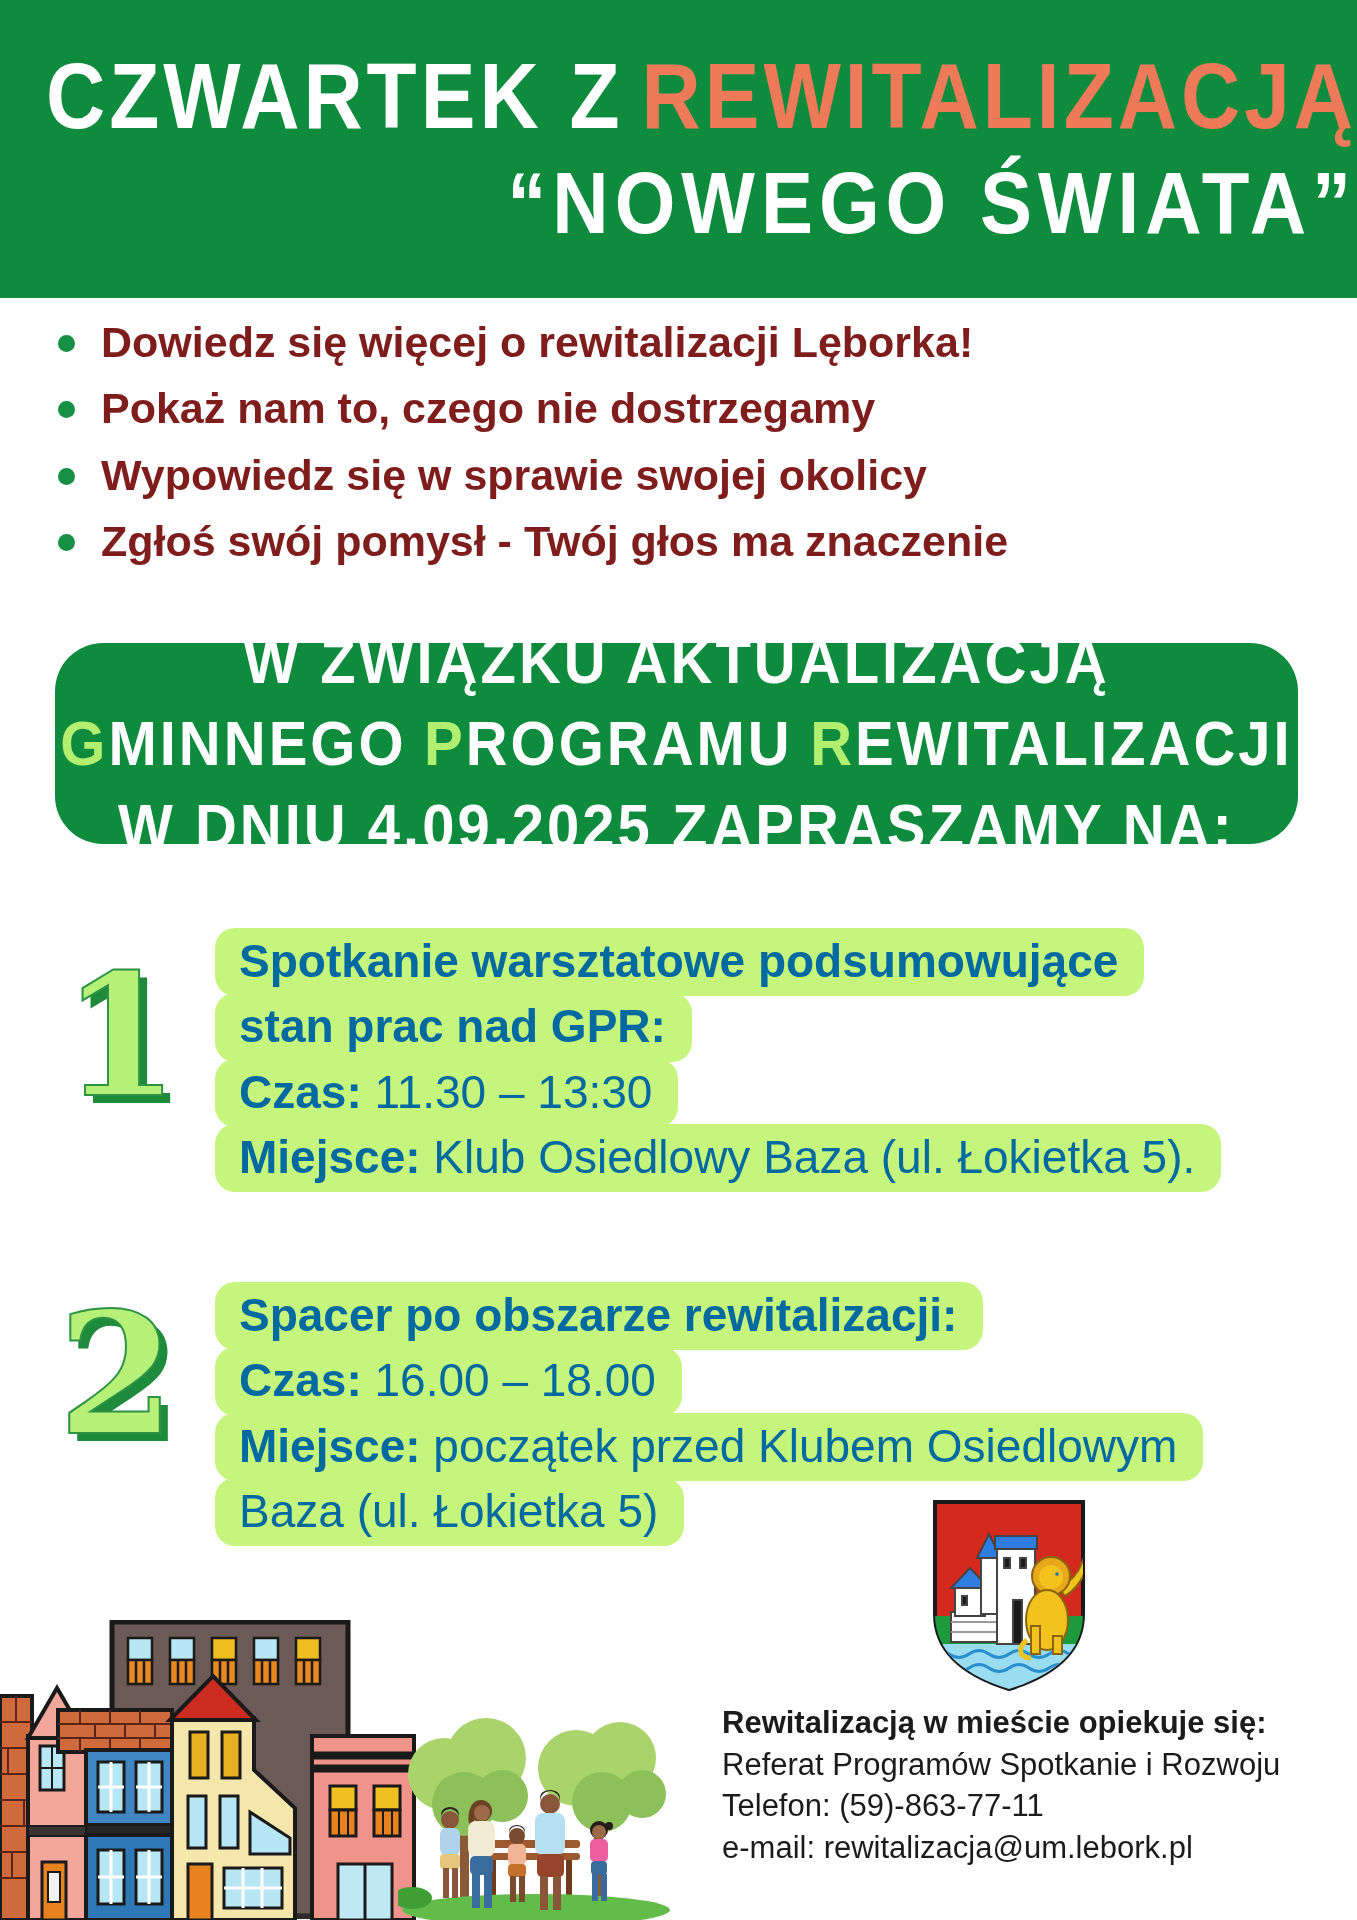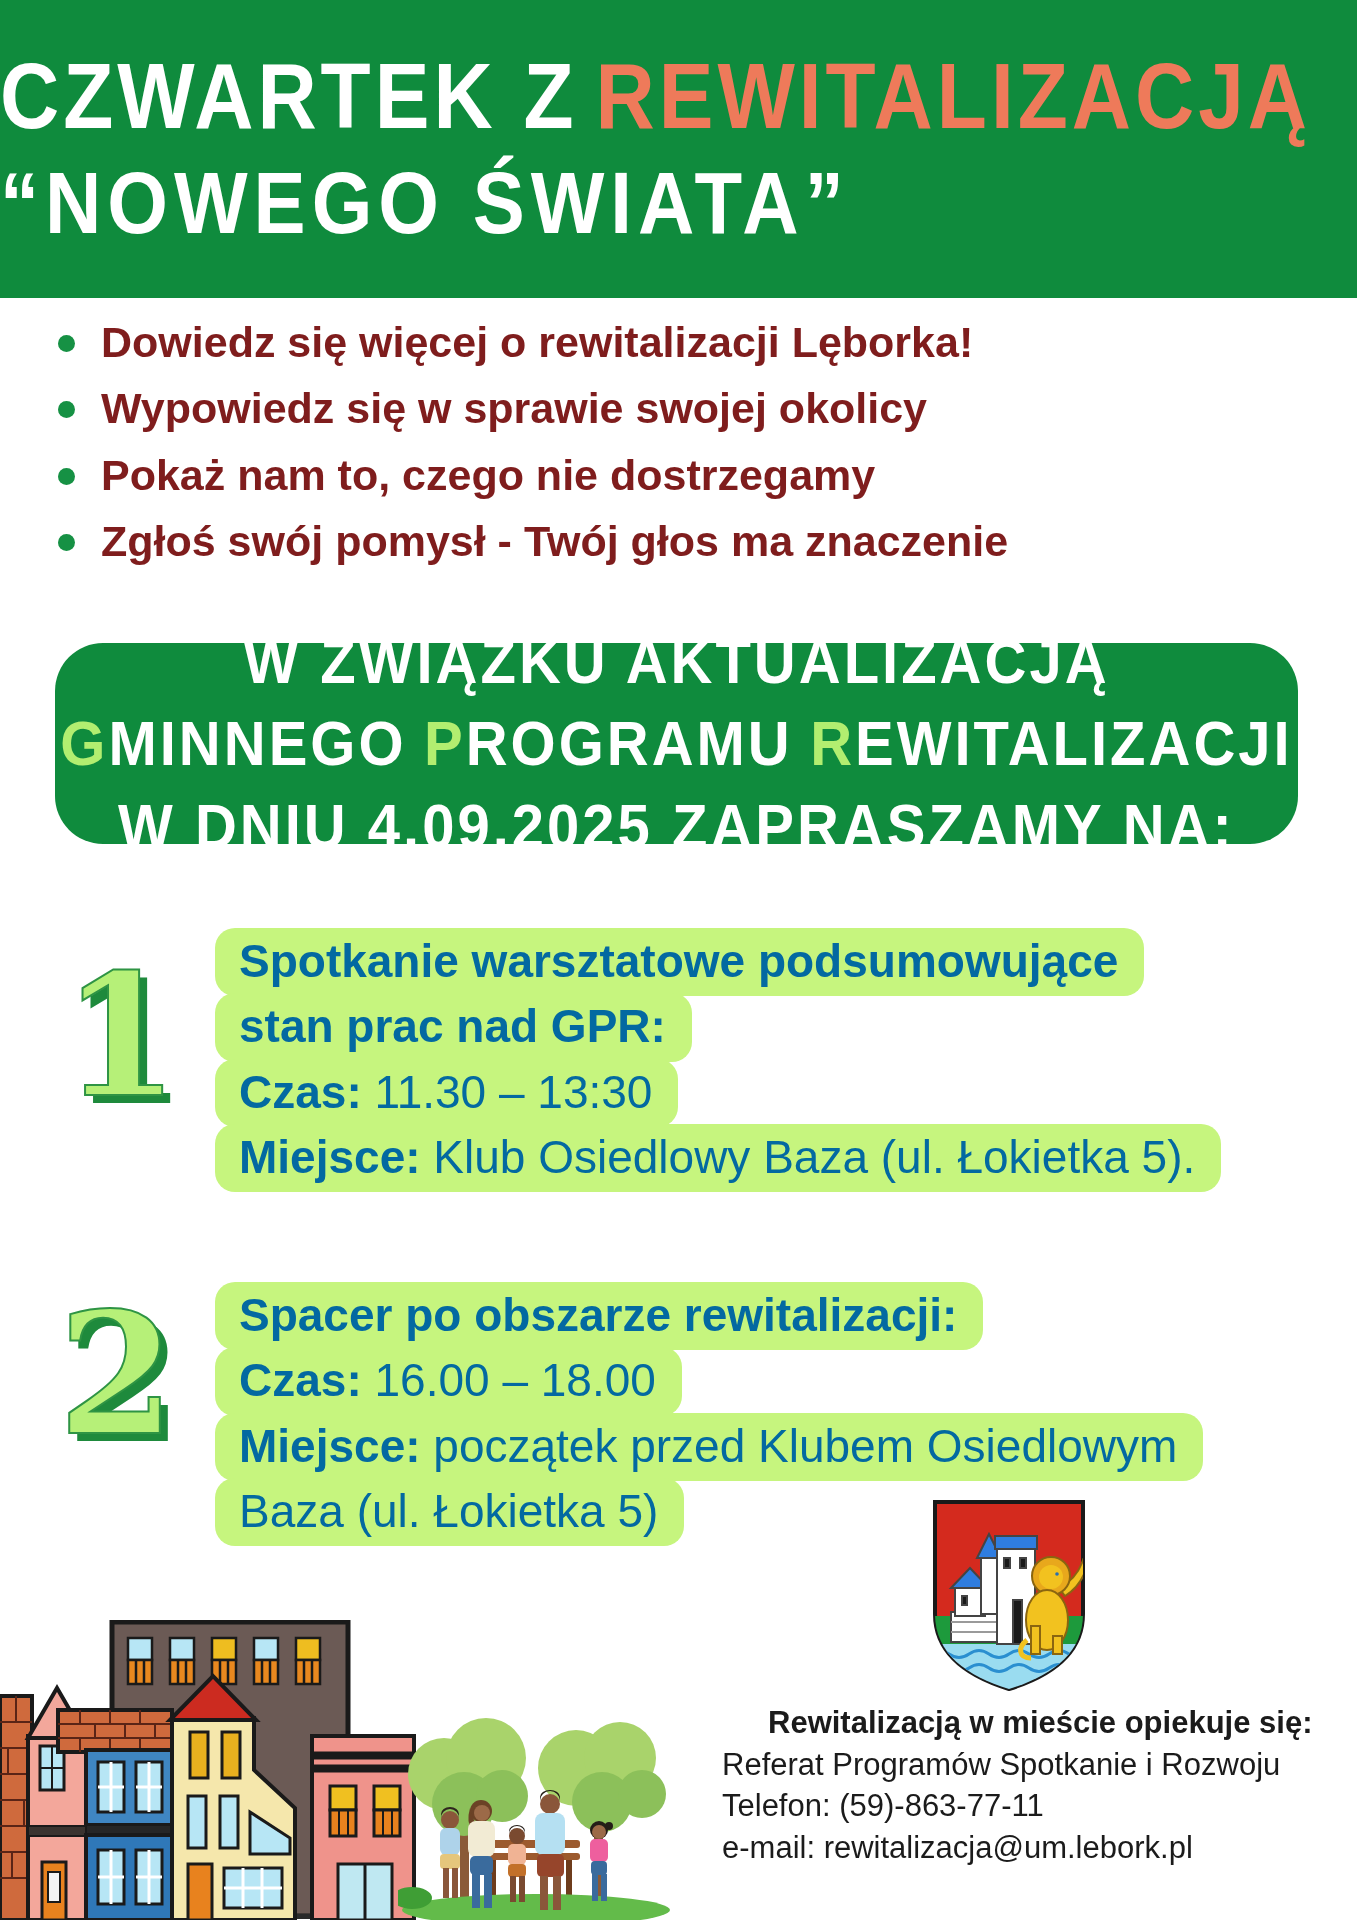--- a/index.html
+++ b/index.html
@@ -3,21 +3,21 @@
 <meta charset="utf-8">
 <style>
   html,body{margin:0;padding:0;background:#ffffff;}
   .poster{
     position:relative;width:1357px;height:1920px;overflow:hidden;background:#ffffff;
     font-family:"Liberation Sans", sans-serif;
   }
   
   .hdr{
     position:absolute;left:0;top:0;width:1357px;height:298px;
-    background:#0f8b3d;display:flex;flex-direction:column;align-items:flex-start;justify-content:center;
+    background:#0f8b3d;display:flex;flex-direction:column;align-items:flex-end;justify-content:center;
     gap:14px;
   }
   .hdr-l1{font-size:82px;font-weight:800;letter-spacing:4px;color:#ffffff;transform:scaleY(1.12);white-space:nowrap;}
   .hdr-l1 .accent{color:#ee7a5a;margin-left:18px;}
   .hdr-l2{font-size:78px;font-weight:800;letter-spacing:6px;color:#ffffff;transform:scaleY(1.12);white-space:nowrap;}
   
   .bullets{position:absolute;left:58px;top:318px;width:1240px;}
   .b-item{display:flex;align-items:flex-start;margin-bottom:17px;}
   .b-dot{width:17px;height:17px;border-radius:50%;background:#169144;margin:17px 26px 0 0;flex:none;}
   .b-txt{font-size:43px;font-weight:700;color:#7f1d1d;line-height:1.15;}
@@ -44,21 +44,21 @@
   .hl-line{
     display:table;background:#c6f57e;border-radius:20px;
     padding:6px 26px 8px 24px;margin-bottom:-3px;
     font-size:46px;color:#0369a1;line-height:1.18;white-space:nowrap;
   }
   .hl-line b{font-weight:700;}
   
   .shield{position:absolute;left:928px;top:1496px;width:162px;height:200px;}
   
   .contact{position:absolute;left:722px;top:1702px;width:615px;color:#1b1b1b;}
-  .c-head{font-size:31px;font-weight:700;line-height:1.34;margin-left:46px;}
+  .c-head{font-size:31px;font-weight:700;line-height:1.34;}
   .c-line{font-size:31px;font-weight:400;line-height:1.34;}
   
   .city{position:absolute;left:0;bottom:0;width:420px;height:300px;}
   .family{position:absolute;left:398px;bottom:0;width:272px;height:208px;}
 </style>
 </head>
 <body>
 
 <div class="poster">
 
@@ -67,25 +67,25 @@
     <div class="hdr-l2">“NOWEGO ŚWIATA”</div>
   </div>
 
   <div class="bullets">
     <div class="b-item">
         <span class="b-dot"></span>
         <span class="b-txt">Dowiedz się więcej o rewitalizacji Lęborka!</span>
       </div>
     <div class="b-item">
         <span class="b-dot"></span>
-        <span class="b-txt">Wypowiedz się w sprawie swojej okolicy</span>
+        <span class="b-txt">Pokaż nam to, czego nie dostrzegamy</span>
       </div>
     <div class="b-item">
         <span class="b-dot"></span>
-        <span class="b-txt">Pokaż nam to, czego nie dostrzegamy</span>
+        <span class="b-txt">Wypowiedz się w sprawie swojej okolicy</span>
       </div>
     <div class="b-item">
         <span class="b-dot"></span>
         <span class="b-txt">Zgłoś swój pomysł - Twój głos ma znaczenie</span>
       </div>
   </div>
 
   <div class="announce">
     <div class="a-line">W ZWIĄZKU AKTUALIZACJĄ</div>
     <div class="a-line"><span class="w"><span class="init">G</span><span>MINNEGO</span></span><span class="w"><span class="init">P</span><span>ROGRAMU</span></span><span class="w"><span class="init">R</span><span>EWITALIZACJI</span></span></div>

